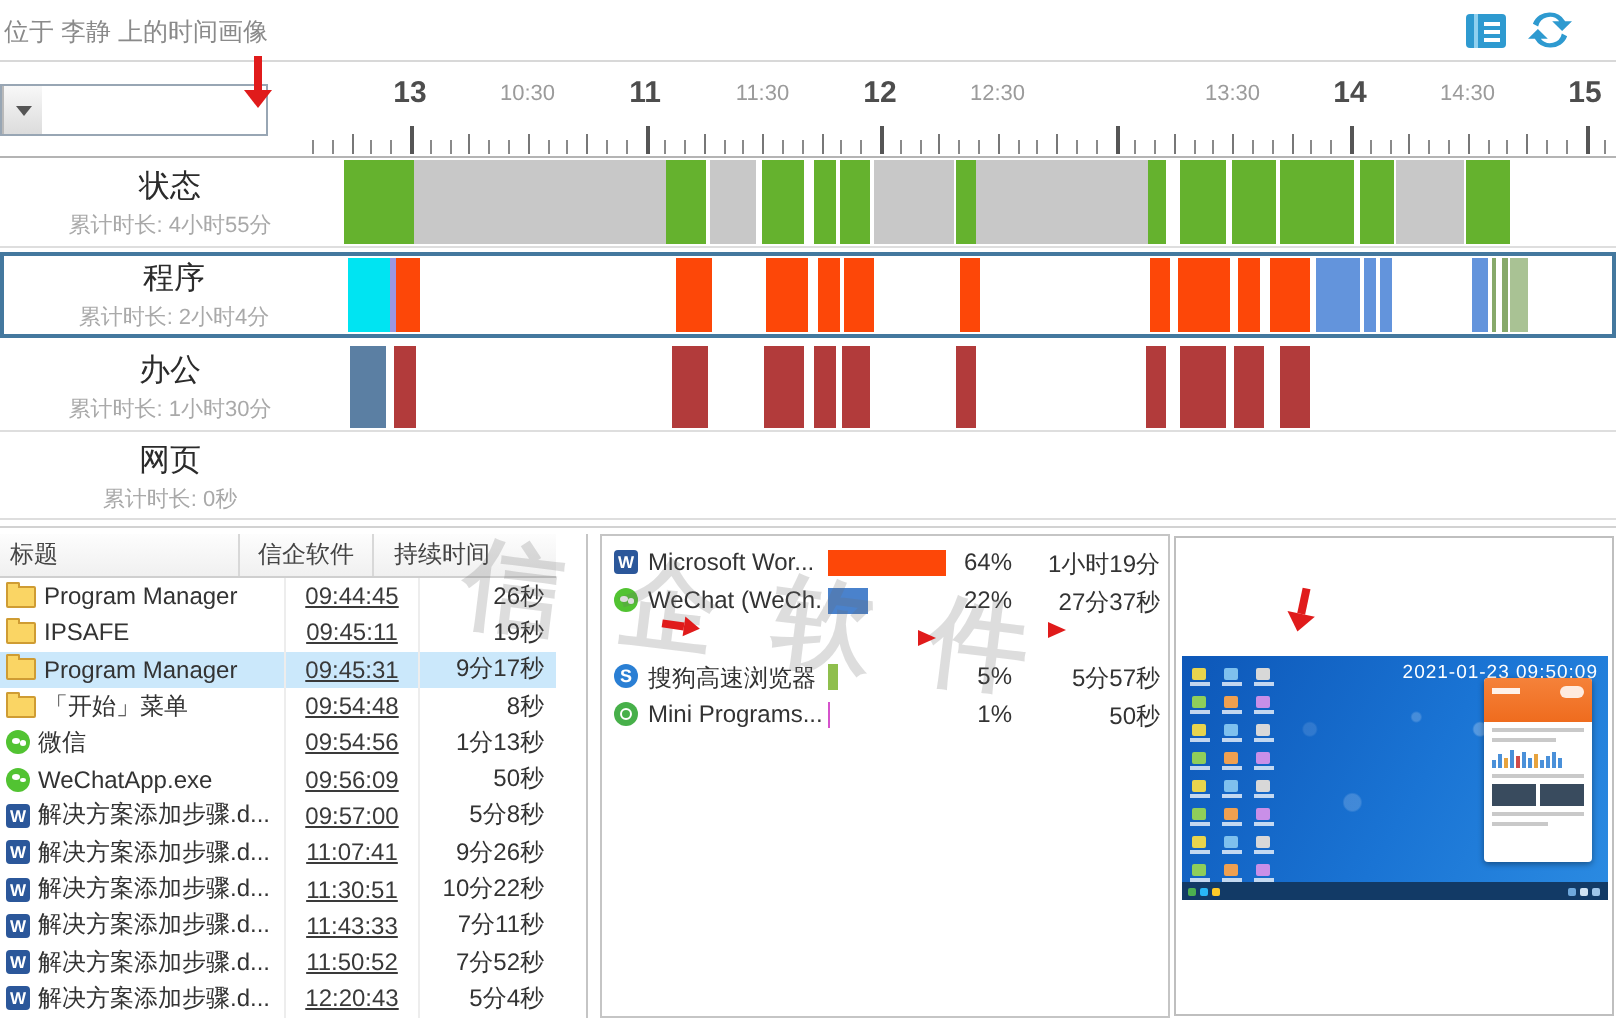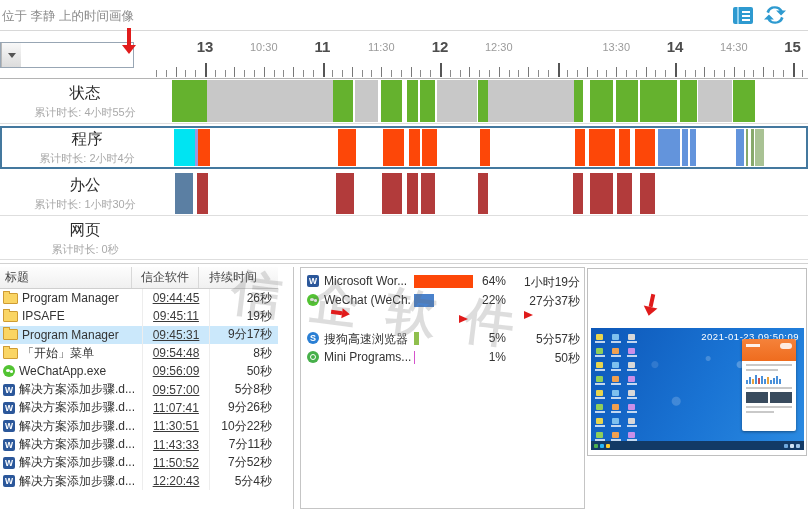--- a/index.html
+++ b/index.html
@@ -35,21 +35,21 @@
      align-items:center;justify-content:center;gap:1px;}
   .tname{font-size:15.5px;color:#2b2b2b;}
   .tsub{font-size:11px;color:#a9a9a9;}
   .seg{position:absolute;top:1px;bottom:1px;}
   
   #bottom-line{position:absolute;left:0;top:263px;width:808px;height:1px;background:#d2d2d2;}
   #file-panel{position:absolute;left:0;top:267px;width:294px;height:242px;border-right:1px solid #c5c5c5;box-sizing:border-box;background:#fff;}
   #file-header{position:absolute;left:0;top:0;width:278px;height:22px;display:flex;
      background:linear-gradient(#fdfdfd,#f0f0f0);border-bottom:1px solid #cfcfcf;box-sizing:border-box;font-size:12px;color:#444;}
   .fh{display:flex;align-items:center;box-sizing:border-box;border-right:1px solid #d8d8d8;}
-  #fh-title{width:132px;padding-left:5px;}
+  #fh-title{width:120px;padding-left:5px;}
   #fh-start{width:67px;justify-content:center;}
   #fh-dur{width:68px;justify-content:center;border-right:none;}
   #table-body{position:absolute;left:0;top:22px;width:278px;height:220px;overflow:hidden;}
   .frow{display:flex;align-items:center;height:18.3px;font-size:12px;color:#333;box-sizing:border-box;}
   .frow.sel{background:#cbe8fb;}
   .fc{box-sizing:border-box;height:100%;display:flex;align-items:center;border-right:1px solid #ededed;}
   .fc-title{width:143px;padding-left:3px;gap:4px;overflow:hidden;white-space:nowrap;}
   .fc-start{width:67px;justify-content:center;color:#3a3a3a;text-decoration:underline;}
   .fc-dur{width:68px;justify-content:flex-end;padding-right:6px;border-right:none;}
   
@@ -67,21 +67,21 @@
   .ic-word{width:12px;height:12px;background:#2b579a;border-radius:2px;color:#fff;font-size:8.5px;font-weight:bold;
      display:flex;align-items:center;justify-content:center;}
   .ic-wechat{width:12px;height:12px;background:#52c332;border-radius:50%;position:relative;}
   .ic-wechat:before{content:"";position:absolute;left:2.5px;top:3.5px;width:4px;height:3px;background:#fff;border-radius:50%;}
   .ic-wechat:after{content:"";position:absolute;left:6.5px;top:5px;width:3px;height:2.5px;background:#fff;border-radius:50%;}
   .ic-sogou{width:12px;height:12px;background:#2a7fd4;border-radius:50%;color:#fff;font-size:9px;font-weight:bold;
      display:flex;align-items:center;justify-content:center;}
   .ic-miniprog{width:12px;height:12px;background:#47b04a;border-radius:50%;position:relative;}
   .ic-miniprog:before{content:"";position:absolute;left:3px;top:3px;width:6px;height:6px;border:1.5px solid #fff;border-radius:50%;box-sizing:border-box;}
   
-  #preview-panel{position:absolute;left:587px;top:268px;width:220px;height:188px;border:1px solid #bfbfbf;box-sizing:border-box;background:#fff;}
+  #preview-panel{position:absolute;left:587px;top:268px;width:220px;height:240px;border:1px solid #bfbfbf;box-sizing:border-box;background:#fff;}
   #desktop-thumb{position:absolute;left:3px;top:59px;width:213px;height:122px;
      background:radial-gradient(circle at 70% 30%, rgba(255,255,255,.25) 0 3px, transparent 4px),
                 radial-gradient(circle at 40% 60%, rgba(255,255,255,.18) 0 4px, transparent 5px),
                 radial-gradient(circle at 55% 25%, rgba(255,255,255,.2) 0 2px, transparent 3px),
                 radial-gradient(circle at 80% 70%, rgba(255,255,255,.15) 0 5px, transparent 6px),
                 radial-gradient(circle at 30% 30%, rgba(255,255,255,.12) 0 3px, transparent 4px),
                 linear-gradient(120deg,#0d57b8 0%,#1a74d4 55%,#2b8be2 100%);overflow:hidden;}
   #thumb-timestamp{position:absolute;top:3px;right:5px;color:#fff;font-size:9.5px;letter-spacing:.5px;}
   .dicon{position:absolute;width:7px;height:6px;border-radius:1px;}
   .dlabel{position:absolute;width:10px;height:2px;background:rgba(255,255,255,.75);}
@@ -324,20 +324,28 @@
           <div class="fc fc-title">
             <div class="ic-folder"></div>
             <span>「开始」菜单</span>
           </div>
           <div class="fc fc-start">09:54:48</div>
           <div class="fc fc-dur">8秒</div>
         </div>
         <div class="frow">
           <div class="fc fc-title">
             <div class="ic-wechat"></div>
+            <span>微信</span>
+          </div>
+          <div class="fc fc-start">09:54:56</div>
+          <div class="fc fc-dur">1分13秒</div>
+        </div>
+        <div class="frow">
+          <div class="fc fc-title">
+            <div class="ic-wechat"></div>
             <span>WeChatApp.exe</span>
           </div>
           <div class="fc fc-start">09:56:09</div>
           <div class="fc fc-dur">50秒</div>
         </div>
         <div class="frow">
           <div class="fc fc-title">
             <div class="ic-word">W</div>
             <span>解决方案添加步骤.d...</span>
           </div>

